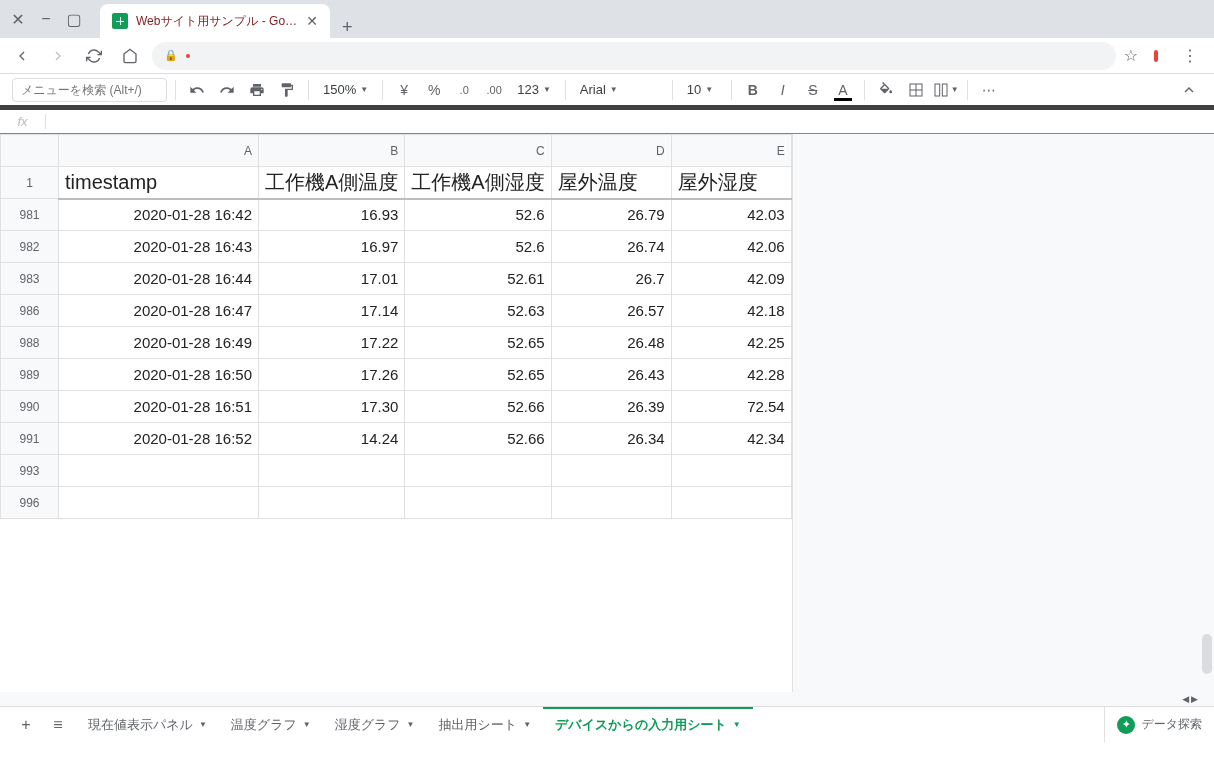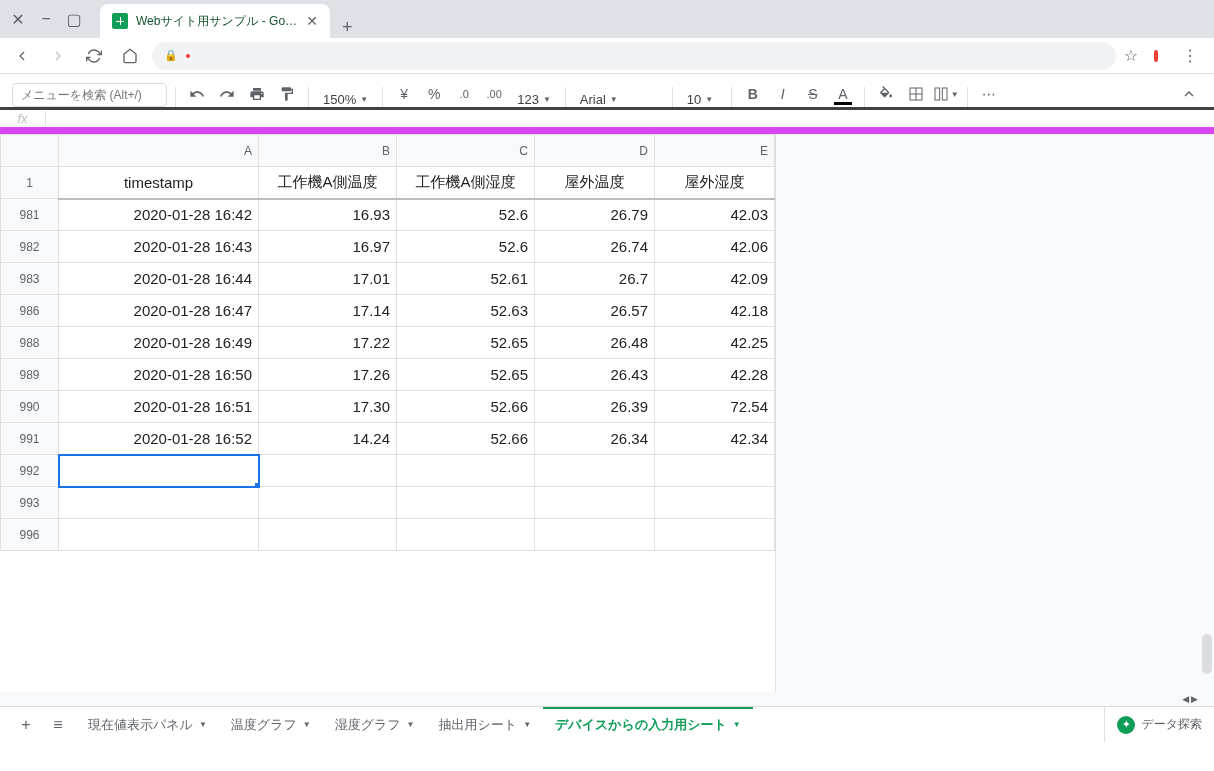--- a/index.html
+++ b/index.html
@@ -5,61 +5,61 @@
 * { margin: 0; padding: 0; box-sizing: border-box; font-family: Arial, sans-serif; }
 body { width: 1214px; height: 771px; background: #fff; overflow: hidden; }
 
 .titlebar { height: 38px; background: #dee1e6; display: flex; align-items: center; }
 .win-controls { display: flex; gap: 16px; padding: 0 12px; }
 .win-btn { width: 12px; height: 12px; display: flex; align-items: center; justify-content: center; color: #5f6368; cursor: pointer; }
 .tab-strip { display: flex; align-items: flex-end; height: 100%; margin-left: 8px; }
 .browser-tab { background: #fff; height: 34px; border-radius: 8px 8px 0 0; display: flex; align-items: center; padding: 0 12px; width: 230px; gap: 8px; }
 .sheets-icon { width: 16px; height: 16px; background: #0f9d58; border-radius: 2px; position: relative; }
 .sheets-icon::after { content: ""; position: absolute; inset: 3px; background: linear-gradient(#fff,#fff) center/8px 1px no-repeat, linear-gradient(#fff,#fff) center/1px 8px no-repeat; }
-.tab-title { font-size: 12px; color: #14532d; white-space: nowrap; overflow: hidden; text-overflow: ellipsis; flex: 1; }
+.tab-title { font-size: 12px; color: #7f1d1d; white-space: nowrap; overflow: hidden; text-overflow: ellipsis; flex: 1; }
 .tab-close { color: #5f6368; font-size: 14px; cursor: pointer; }
 .new-tab { color: #5f6368; padding: 0 12px; font-size: 18px; cursor: pointer; }
 
 .addressbar { height: 36px; background: #fff; display: flex; align-items: center; padding: 0 8px; gap: 8px; border-bottom: 1px solid #dadce0; }
 .nav-btn { width: 28px; height: 28px; display: flex; align-items: center; justify-content: center; color: #5f6368; border-radius: 50%; cursor: pointer; }
 .nav-btn.disabled { color: #bdc1c6; }
 .url-box { flex: 1; height: 28px; background: #f1f3f4; border-radius: 14px; display: flex; align-items: center; padding: 0 12px; gap: 8px; }
 .lock-icon { color: #5f6368; font-size: 11px; }
 .star-btn { color: #5f6368; cursor: pointer; }
 .red-dot { width: 4px; height: 12px; background: #ea4335; border-radius: 2px; margin: 0 8px; }
 .menu-dots { color: #5f6368; cursor: pointer; padding: 0 8px; }
 
-.toolbar { height: 36px; display: flex; align-items: flex-end; padding: 0 12px; gap: 4px; border-bottom: 3px solid #404040; }
+.toolbar { height: 36px; display: flex; align-items: center; padding: 0 12px; gap: 4px; border-bottom: 5px solid #404040; }
 .search-menu { border: 1px solid #dadce0; border-radius: 4px; height: 24px; padding: 0 8px; font-size: 12px; color: #5f6368; width: 155px; }
 .tb-sep { width: 1px; height: 20px; background: #e0e0e0; margin: 0 4px; }
 .tb-btn { width: 26px; height: 26px; display: flex; align-items: center; justify-content: center; color: #5f6368; cursor: pointer; border-radius: 2px; font-size: 14px; }
 .tb-dd { display: flex; align-items: center; color: #3c4043; font-size: 13px; padding: 0 6px; gap: 4px; cursor: pointer; }
 .tb-dd .arrow { font-size: 8px; color: #5f6368; }
 .font-dd { width: 90px; }
 .size-dd { width: 42px; }
 .chevron-collapse { margin-left: auto; }
 .text-color { position: relative; }
 .text-color::after { content: ""; position: absolute; bottom: 2px; left: 4px; right: 4px; height: 3px; background: #000; }
 
-.formula-bar { height: 24px; display: flex; align-items: center; border-bottom: 7px solid #d946ef; }
+.formula-bar { height: 24px; display: flex; align-items: center; border-bottom: 1px solid #d946ef; }
 .fx-label { width: 46px; text-align: center; font-style: italic; color: #bdbdbd; font-size: 13px; border-right: 1px solid #e0e0e0; }
 .fx-input { flex: 1; border: none; outline: none; padding: 0 8px; font-size: 13px; height: 100%; }
 
 .sheet-area { height: 572px; display: flex; position: relative; }
 .grid-wrap { overflow: hidden; position: relative; flex-shrink: 0; }
 table { border-collapse: collapse; table-layout: fixed; }
 th, td { border: 1px solid #e0e0e0; font-size: 15px; color: #222; height: 32px; padding: 0 6px; overflow: hidden; white-space: nowrap; }
 th { background: #f8f9fa; font-weight: normal; color: #5f6368; font-size: 12px; }
 .corner { width: 58px; background: #f8f9fa; }
 .colhead { text-align: center; }
 .rowhead { width: 58px; text-align: center; background: #f8f9fa; color: #5f6368; font-size: 12px; }
 .c-ts { width: 200px; text-align: right; }
 .c-num { width: 138px; text-align: right; }
 .c-num2 { width: 120px; text-align: right; }
-.hdr-row td { text-align: center; font-size: 15px; border-bottom: 2px solid #bdbdbd; margin-top: 46px; }
+.hdr-row td { text-align: left; font-size: 20px; border-bottom: 2px solid #bdbdbd; margin-top: 46px; }
 .active-cell { outline: 2px solid #1a73e8; outline-offset: -1px; position: relative; }
 .active-cell::after { content: ""; position: absolute; right: -3px; bottom: -3px; width: 6px; height: 6px; background: #1a73e8; }
 .empty-right { flex: 1; background: #f8f9fa; border-left: 1px solid #e0e0e0; }
 
 .vscroll { position: absolute; right: 0; top: 0; bottom: 20px; width: 14px; background: #f8f9fa; }
 .vthumb { position: absolute; left: 2px; right: 2px; top: 500px; height: 40px; background: #dadce0; border-radius: 5px; }
 .hscroll { position: absolute; left: 0; right: 14px; bottom: 0; height: 14px; background: #f8f9fa; }
 .hscroll-arrows { position: absolute; right: 14px; bottom: 0; display: flex; gap: 2px; font-size: 9px; color: #5f6368; padding: 2px; }
 
 .sheet-tabs { height: 36px; border-top: 1px solid #dadce0; display: flex; align-items: center; padding: 0 12px; gap: 4px; }
@@ -290,28 +290,20 @@
             <td class="c-num2">26.39</td>
             <td class="c-num2">72.54</td>
           </tr>
           <tr>
             <th class="rowhead">991</th>
             <td class="c-ts">2020-01-28 16:52</td>
             <td class="c-num">14.24</td>
             <td class="c-num">52.66</td>
             <td class="c-num2">26.34</td>
             <td class="c-num2">42.34</td>
-          </tr>
-          <tr>
-            <th class="rowhead">992</th>
-            <td class="c-ts active-cell"></td>
-            <td class="c-num"></td>
-            <td class="c-num"></td>
-            <td class="c-num2"></td>
-            <td class="c-num2"></td>
           </tr>
           <tr>
             <th class="rowhead">993</th>
             <td class="c-ts"></td>
             <td class="c-num"></td>
             <td class="c-num"></td>
             <td class="c-num2"></td>
             <td class="c-num2"></td>
           </tr>
           <tr>

